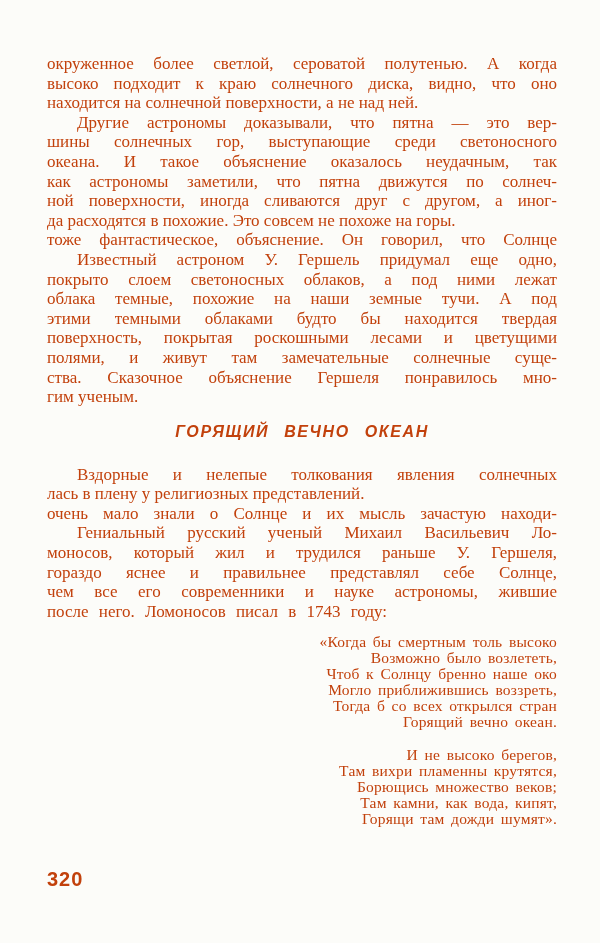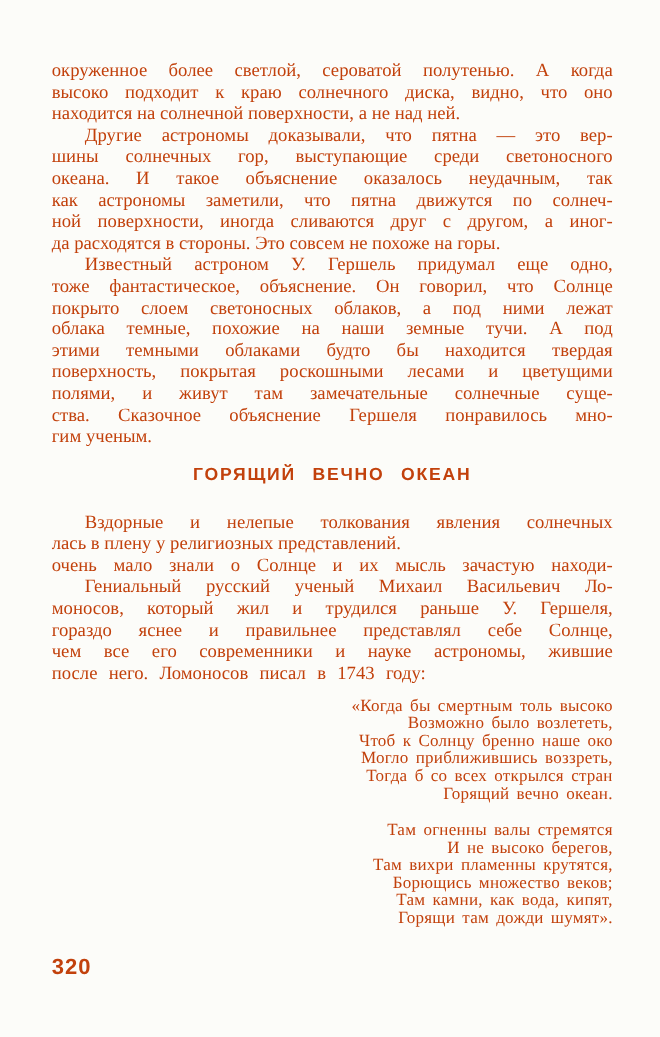--- a/index.html
+++ b/index.html
@@ -43,20 +43,21 @@
   }
   .heading {
     font-family: "Liberation Sans", sans-serif;
     font-weight: bold;
     font-size: 16px;
     line-height: 19px;
     letter-spacing: 1.6px;
     word-spacing: 9px;
     text-align: center;
     margin: 15px 0 24px 0;
+    font-style: italic;
   }
   .verse {
     margin-left: 121px;
     margin-top: 17px;
   }
   .verse.first {
     margin-top: 13px;
   }
   .verse-line {
     font-size: 15.5px;
@@ -84,25 +85,25 @@
         <div class="para-line">окруженное более светлой, сероватой полутенью. А когда</div>
         <div class="para-line">высоко подходит к краю солнечного диска, видно, что оно</div>
         <div class="para-line last">находится на солнечной поверхности, а не над ней.</div>
       </div>
       <div class="paragraph">
         <div class="para-line indent">Другие астрономы доказывали, что пятна — это вер-</div>
         <div class="para-line">шины солнечных гор, выступающие среди светоносного</div>
         <div class="para-line">океана. И такое объяснение оказалось неудачным, так</div>
         <div class="para-line">как астрономы заметили, что пятна движутся по солнеч-</div>
         <div class="para-line">ной поверхности, иногда сливаются друг с другом, а иног-</div>
-        <div class="para-line last">да расходятся в стороны. Это совсем не похоже на горы.</div>
+        <div class="para-line last">да расходятся в похожие. Это совсем не похоже на горы.</div>
       </div>
       <div class="paragraph">
+        <div class="para-line">тоже фантастическое, объяснение. Он говорил, что Солнце</div>
         <div class="para-line indent">Известный астроном У. Гершель придумал еще одно,</div>
-        <div class="para-line">тоже фантастическое, объяснение. Он говорил, что Солнце</div>
         <div class="para-line">покрыто слоем светоносных облаков, а под ними лежат</div>
         <div class="para-line">облака темные, похожие на наши земные тучи. А под</div>
         <div class="para-line">этими темными облаками будто бы находится твердая</div>
         <div class="para-line">поверхность, покрытая роскошными лесами и цветущими</div>
         <div class="para-line">полями, и живут там замечательные солнечные суще-</div>
         <div class="para-line">ства. Сказочное объяснение Гершеля понравилось мно-</div>
         <div class="para-line last">гим ученым.</div>
       </div>
       <div class="heading">ГОРЯЩИЙ ВЕЧНО ОКЕАН</div>
       <div class="paragraph">
@@ -119,21 +120,20 @@
       </div>
       <div class="verse first">
         <div class="verse-line">«Когда бы смертным толь высоко</div>
         <div class="verse-line">Возможно было возлететь,</div>
         <div class="verse-line">Чтоб к Солнцу бренно наше око</div>
         <div class="verse-line">Могло приближившись воззреть,</div>
         <div class="verse-line">Тогда б со всех открылся стран</div>
         <div class="verse-line">Горящий вечно океан.</div>
       </div>
       <div class="verse">
-        <div class="verse-line">Там огненны валы стремятся</div>
         <div class="verse-line">И не высоко берегов,</div>
         <div class="verse-line">Там вихри пламенны крутятся,</div>
         <div class="verse-line">Борющись множество веков;</div>
         <div class="verse-line">Там камни, как вода, кипят,</div>
         <div class="verse-line">Горящи там дожди шумят».</div>
       </div>
     </div>
   <div class="page-number">320</div>
 </div>
 

